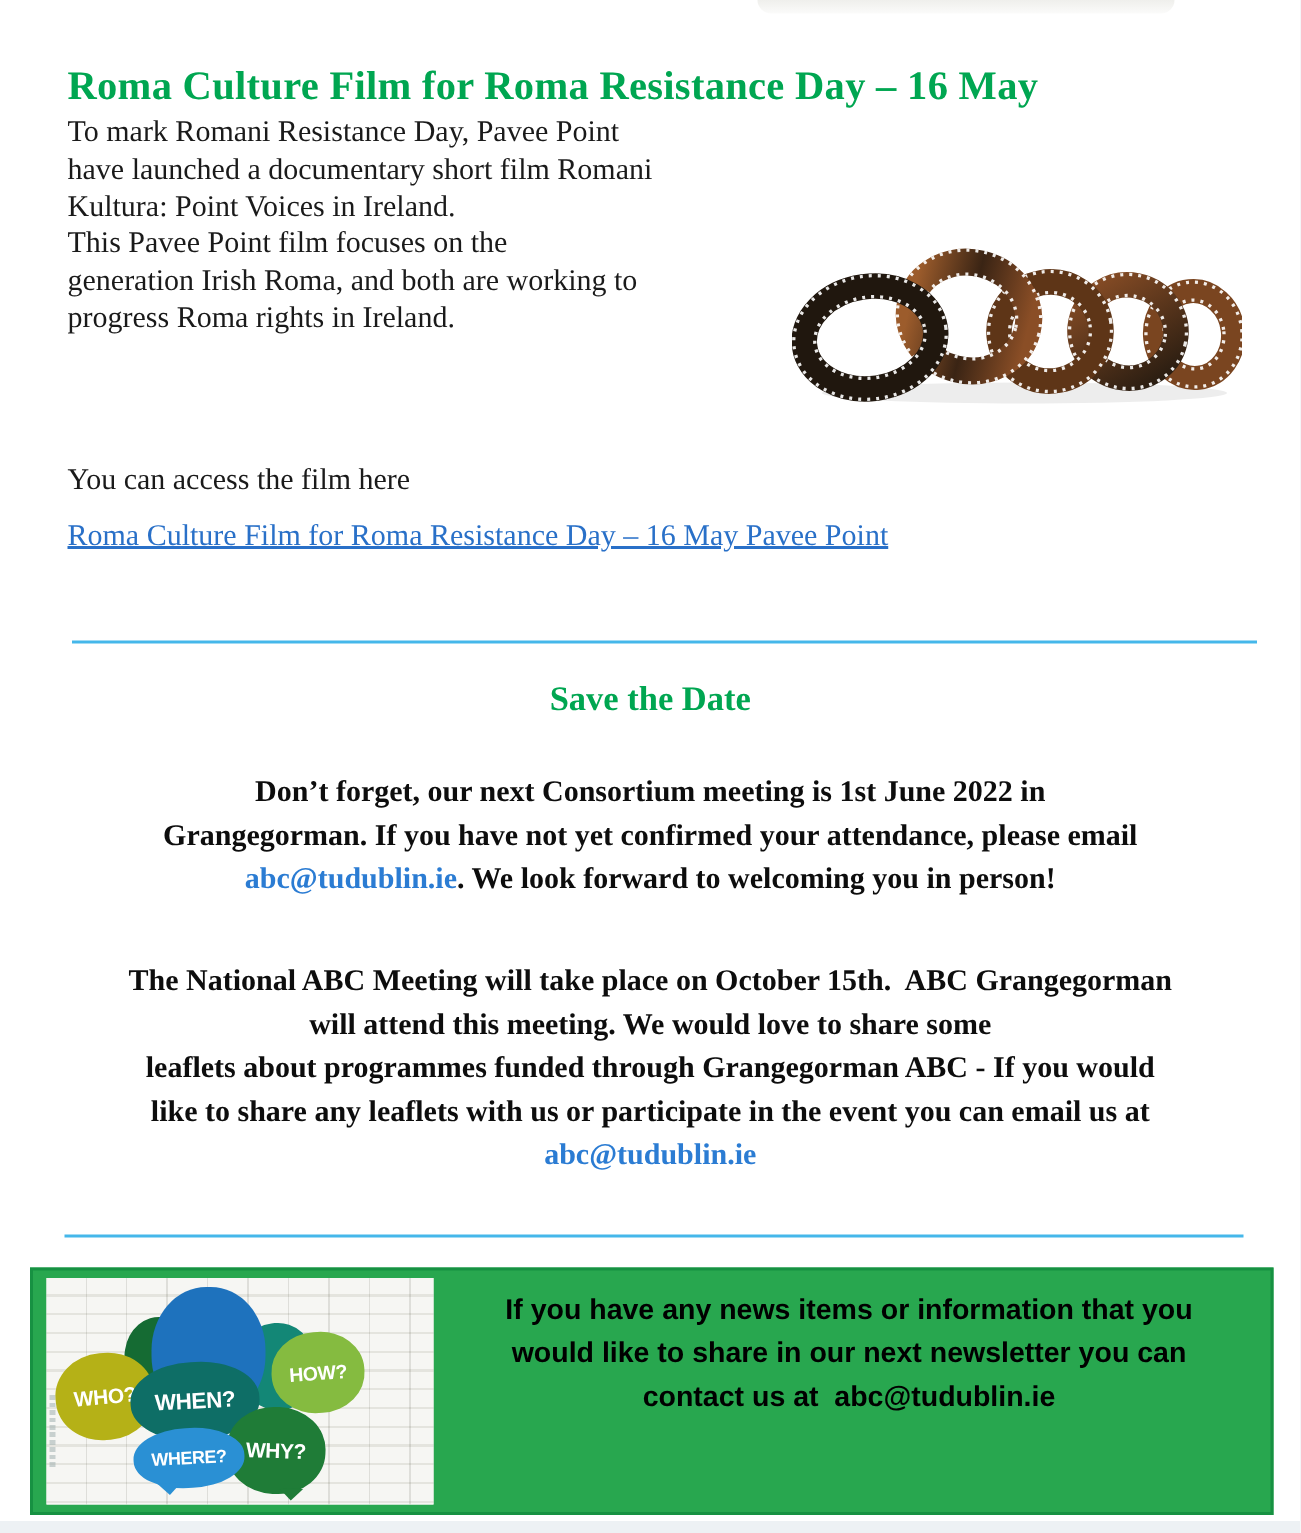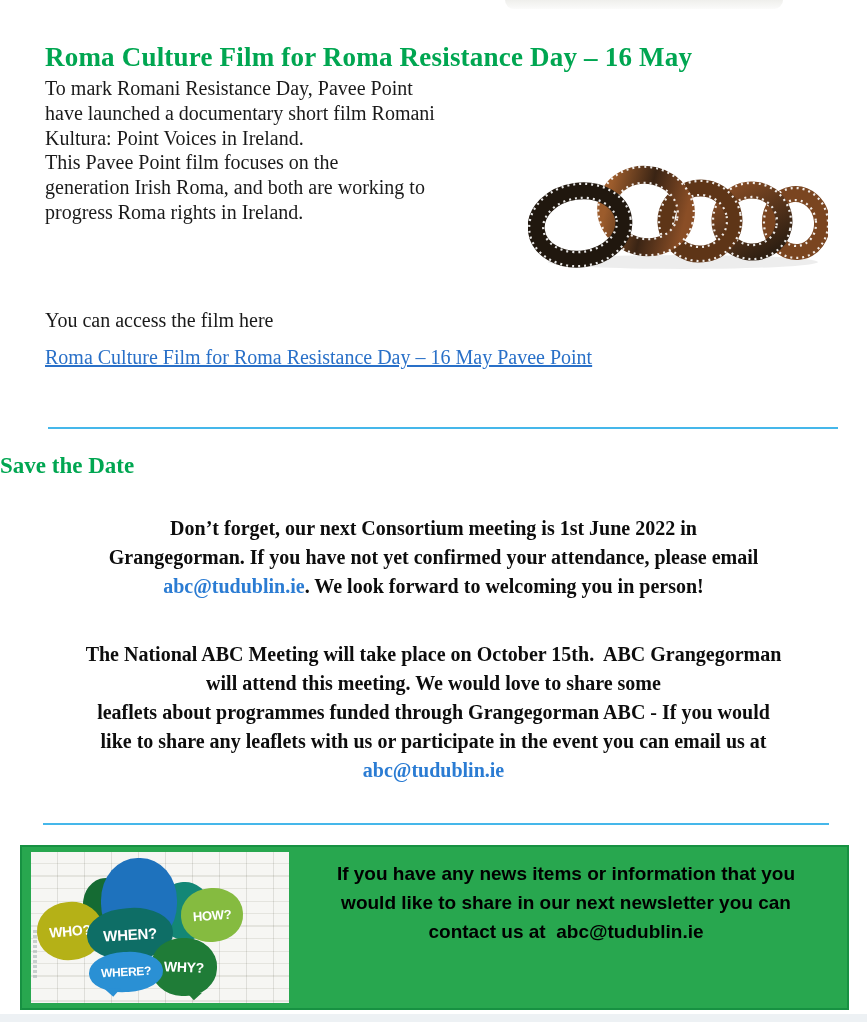--- a/index.html
+++ b/index.html
@@ -13,21 +13,21 @@
   
   .bodycopy{position:absolute;left:45px;top:76px;font-size:20px;line-height:24.8px;color:#1a1a1a;}
   
   .film{position:absolute;left:528px;top:163px;}
   .access{position:absolute;left:45px;top:309px;font-size:20px;color:#1a1a1a;}
   .filmlink{position:absolute;left:45px;top:346px;font-size:20px;color:#2970c8;
         text-decoration:underline;cursor:pointer;}
   .divider{position:absolute;height:2px;background:#45b7ea;}
   .div1{left:48px;top:427px;width:790px;}
   .div2{left:43px;top:823px;width:786px;}
-  .savedate{position:absolute;left:0;top:453px;width:867px;text-align:left;
+  .savedate{position:absolute;left:0;top:453px;width:867px;text-align:center;
         font-size:23px;font-weight:bold;color:#00a651;}
   .boldpara{position:absolute;left:38px;width:791px;text-align:center;font-weight:bold;
         font-size:20px;line-height:29px;color:#0d0d0d;}
   .para1{top:514px;}
   .para2{top:640px;}
   .email{color:#2b7cd3;font-weight:bold;cursor:pointer;}
   .pre{white-space:pre-wrap;}
   
   .greenbox{position:absolute;left:20px;top:845px;width:829px;height:165px;
         background:#28a74f;border:2px solid #179142;box-sizing:border-box;}

